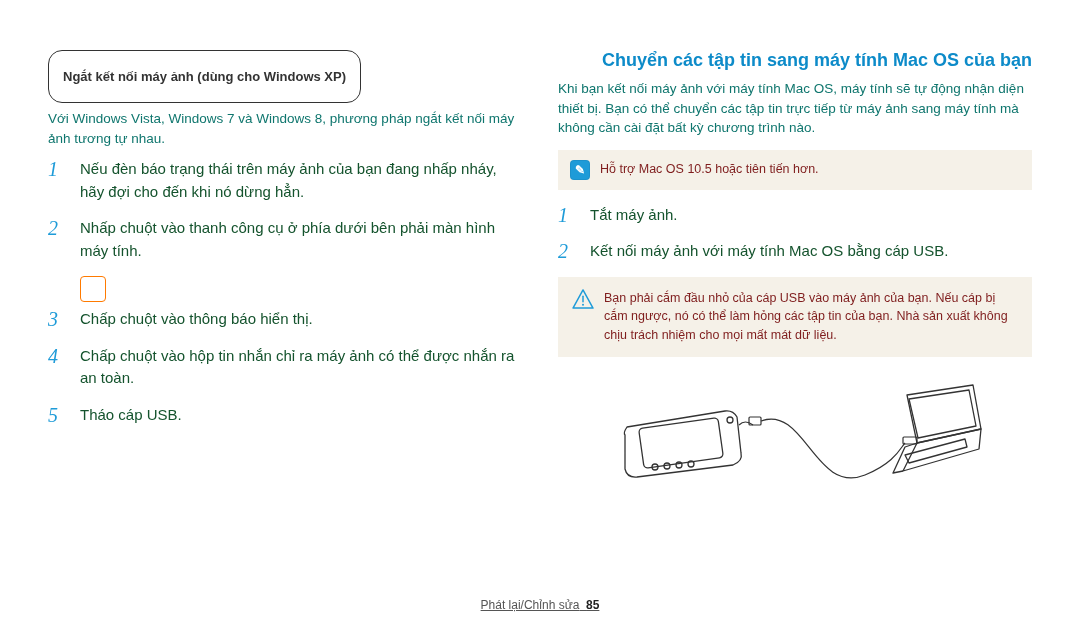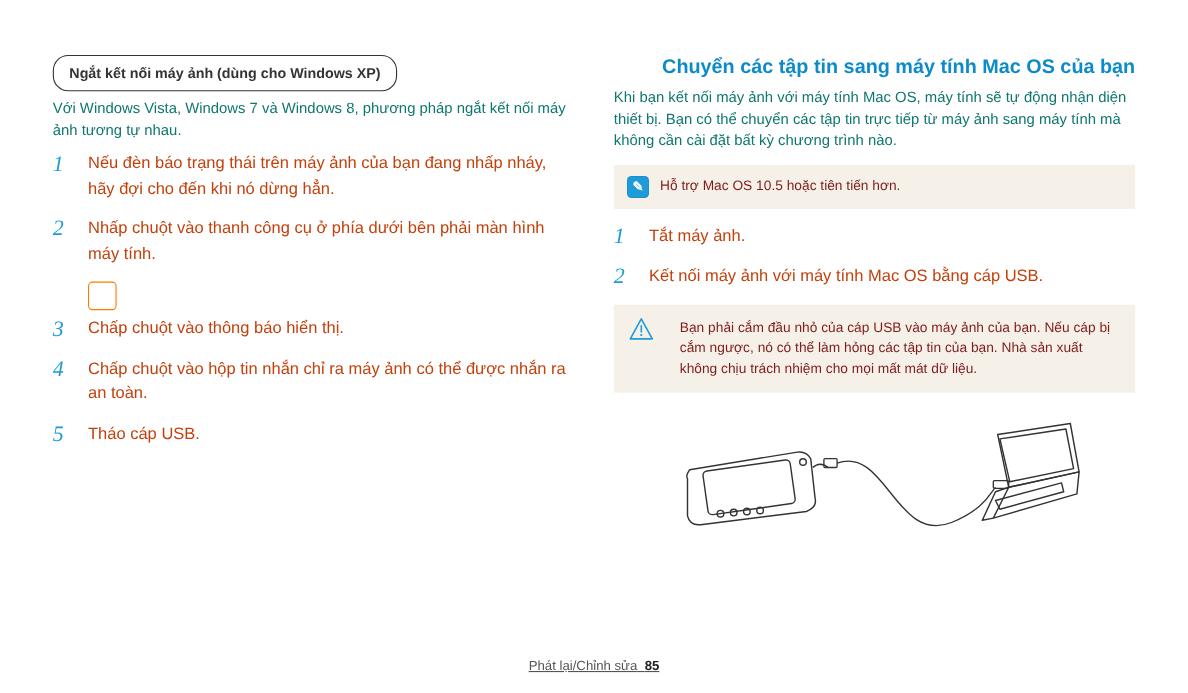--- a/index.html
+++ b/index.html
@@ -25,21 +25,21 @@
     gap: 36px;
   }
   .col {
     flex: 1;
     min-width: 0;
   }
   .section-pill {
     display: inline-block;
     border: 1.5px solid #333;
     border-radius: 14px;
-    padding: 8px 14px;
+    padding: 18px 14px;
     font-weight: bold;
     font-size: 13px;
     margin-bottom: 6px;
   }
   .para {
     font-size: 13.5px;
     line-height: 1.45;
     color: #0f766e;
     margin-bottom: 10px;
   }
@@ -58,21 +58,21 @@
     font-style: italic;
     color: #1e9bd8;
     font-size: 20px;
     font-family: Georgia, serif;
     min-width: 24px;
     margin-right: 8px;
     line-height: 1.1;
   }
   ol.steps > li .txt {
     font-size: 15px;
-    color: #c2410c;
+    color: #14532d;
     flex: 1;
   }
   .inline-icon-box {
     display: block;
     width: 26px;
     height: 26px;
     border: 1.5px solid #ff7a00;
     border-radius: 4px;
     margin: 10px 0 6px 32px;
     background: #fff;
@@ -112,21 +112,21 @@
     align-items: center;
     justify-content: center;
     border: 1px solid rgba(0,0,0,0.06);
   }
   .warn-box {
     display: flex;
     align-items: flex-start;
     background: #f5f1e8;
     padding: 12px 14px;
     margin: 14px 0 18px 0;
-    gap: 24px;
+    gap: 10px;
   }
   .warn-icon {
     flex-shrink: 0;
   }
   .illustration {
     display: flex;
     justify-content: center;
     margin-top: 6px;
   }
   .footer {

